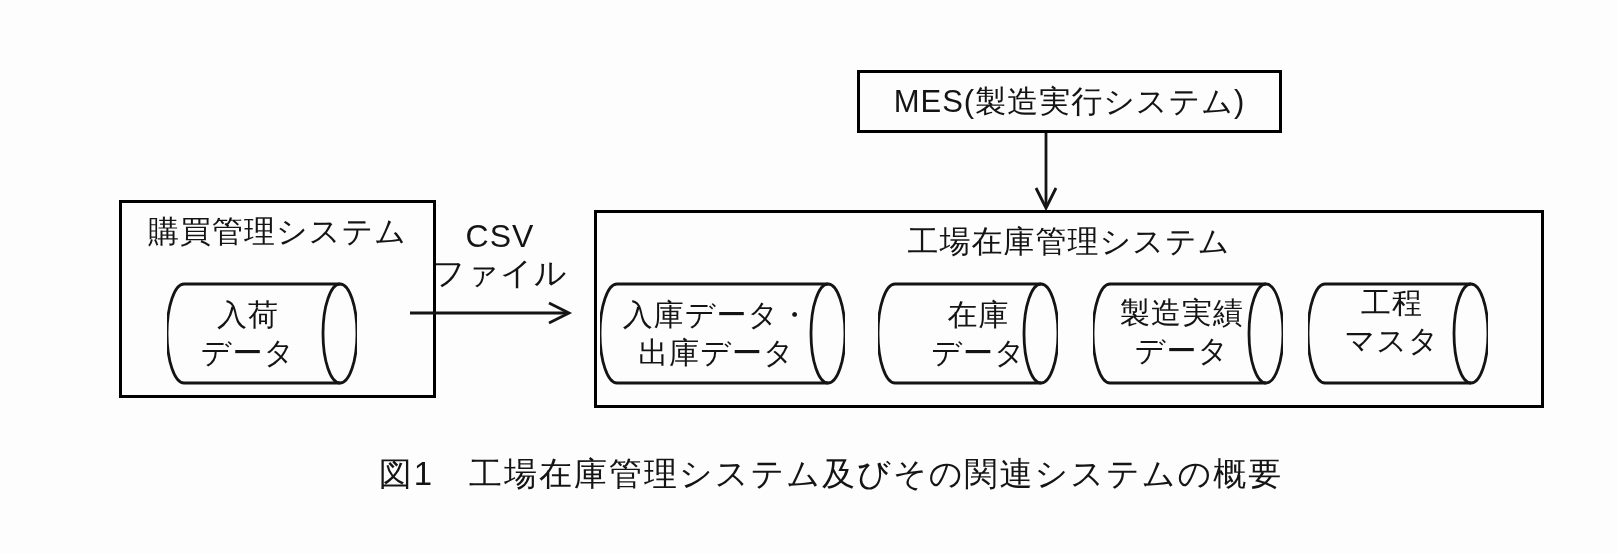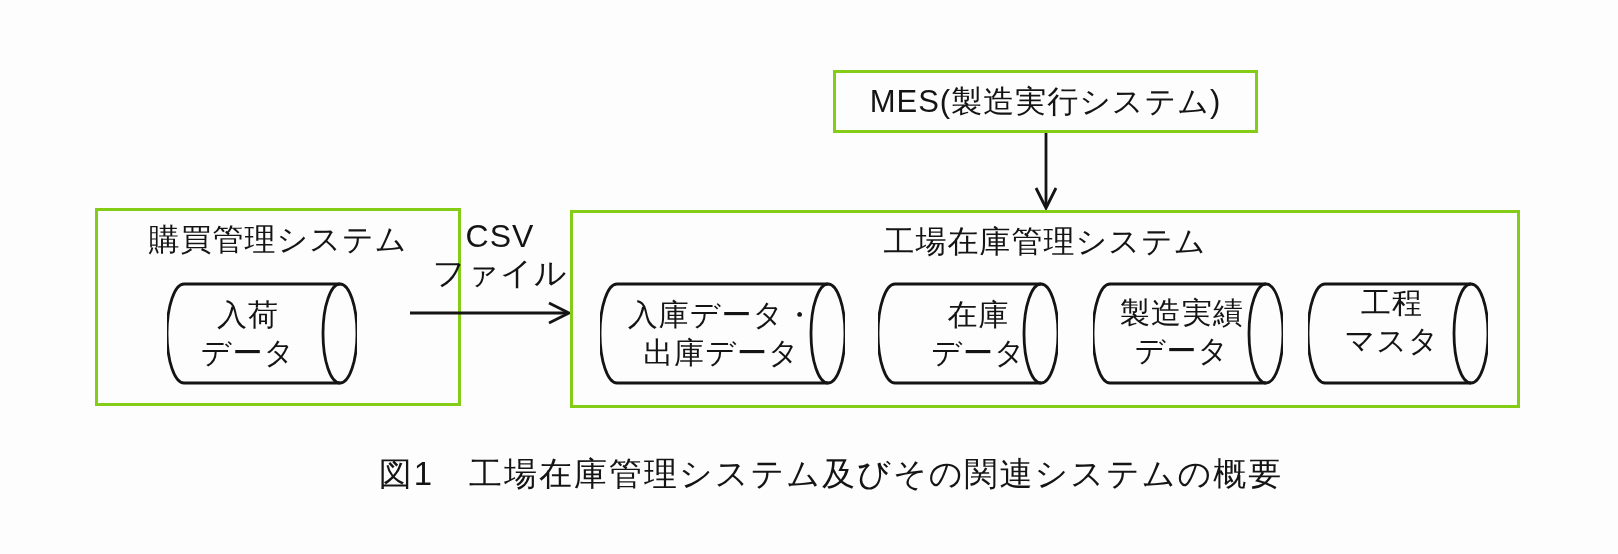--- a/index.html
+++ b/index.html
@@ -6,23 +6,24 @@
   #canvas{
     position:relative;
     width:1618px;height:554px;
     background:#fdfdfd;
     font-family:"Liberation Sans","DejaVu Sans",sans-serif;
     color:#141414;
     overflow:hidden;
   }
   .box{
     position:absolute;
-    border:3px solid #84cc16;
+    border:3px solid #000000;
     background:#fdfdfd;
     box-sizing:border-box;
+    margin-left:24px;
   }
   .box-title{
     position:absolute;left:0;right:0;top:8px;
     text-align:center;
     font-size:31px;
     letter-spacing:1px;
   }
   .mes-label{
     position:absolute;inset:0;
     display:flex;align-items:center;justify-content:center;
@@ -64,21 +65,21 @@
 
   <div class="box" style="left:833px;top:70px;width:425px;height:63px;">
     <div class="mes-label">MES(製造実行システム)</div>
   </div>
 
   <svg class="arrow" style="left:1027px;top:133px;" width="38" height="78" viewBox="0 0 38 78">
     <line x1="19" y1="0" x2="19" y2="73" stroke="#141414" stroke-width="2.8"></line>
     <polyline points="9,55 19,75 29,55" fill="none" stroke="#141414" stroke-width="2.8"></polyline>
   </svg>
 
-  <div class="box" style="left:95px;top:208px;width:366px;height:198px;">
+  <div class="box" style="left:95px;top:200px;width:317px;height:198px;">
     <div class="box-title">購買管理システム</div>
   </div>
 
   <div class="cylinder" style="left:167px;top:282px;width:174px;height:103px;">
       <svg width="190" height="103" viewBox="0 0 190 103">
         <path d="M 17 2 L 173 2 A 17 49.5 0 0 1 173 101 L 17 101 A 17 49.5 0 0 1 17 2 Z" fill="#fdfdfd" stroke="#141414" stroke-width="2.8"></path>
         <path d="M 173 2 A 17 49.5 0 0 0 173 101" fill="none" stroke="#141414" stroke-width="2.8"></path>
       </svg>
     <div class="cyl-label">入荷
 データ</div>
@@ -89,21 +90,21 @@
 
   <svg class="arrow" style="left:410px;top:294px;" width="162" height="38" viewBox="0 0 162 38">
     <line x1="0" y1="19" x2="157" y2="19" stroke="#141414" stroke-width="2.8"></line>
     <polyline points="139,9 159,19 139,29" fill="none" stroke="#141414" stroke-width="2.8"></polyline>
   </svg>
 
   <div class="box" style="left:570px;top:210px;width:950px;height:198px;">
     <div class="box-title">工場在庫管理システム</div>
   </div>
 
-  <div class="cylinder" style="left:600px;top:282px;width:245px;height:103px;padding-left:10px;">
+  <div class="cylinder" style="left:600px;top:282px;width:245px;height:103px;">
       <svg width="245" height="103" viewBox="0 0 245 103">
         <path d="M 17 2 L 228 2 A 17 49.5 0 0 1 228 101 L 17 101 A 17 49.5 0 0 1 17 2 Z" fill="#fdfdfd" stroke="#141414" stroke-width="2.8"></path>
         <path d="M 228 2 A 17 49.5 0 0 0 228 101" fill="none" stroke="#141414" stroke-width="2.8"></path>
       </svg>
     <div class="cyl-label">入庫データ・
 出庫データ</div>
   </div>
 
   <div class="cylinder" style="left:878px;top:282px;width:213px;height:103px;">
       <svg width="180" height="103" viewBox="0 0 180 103">

